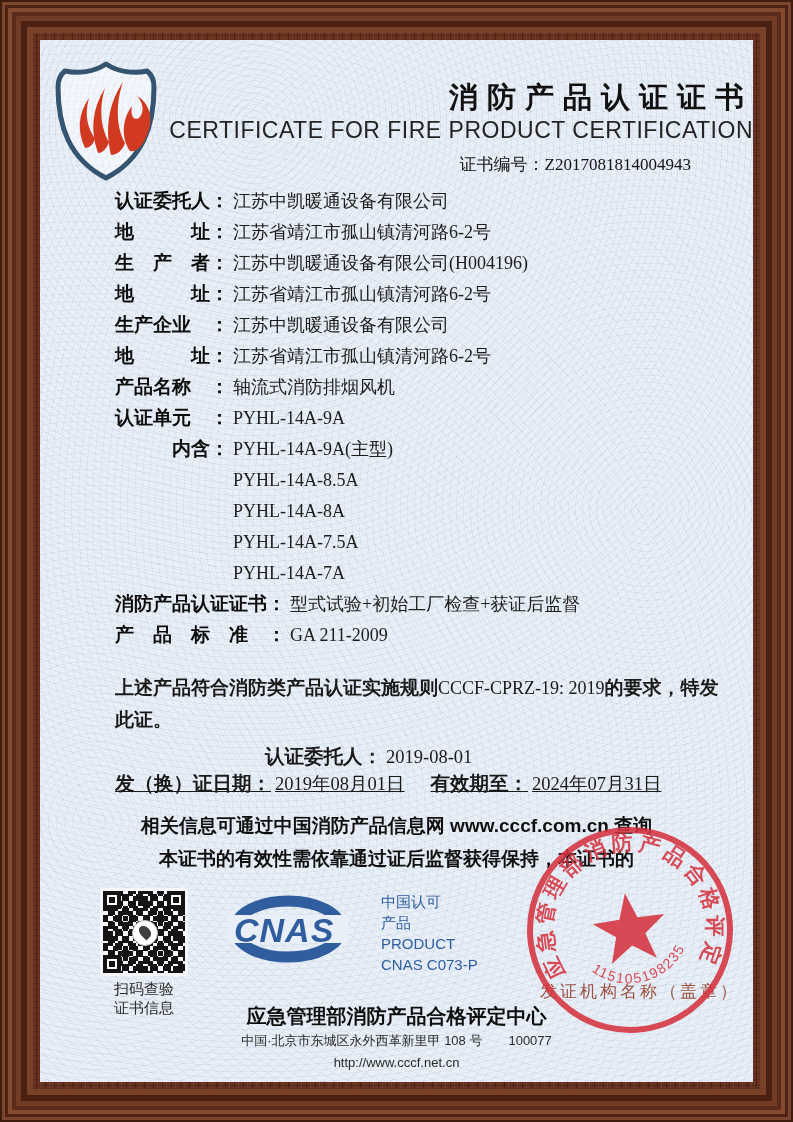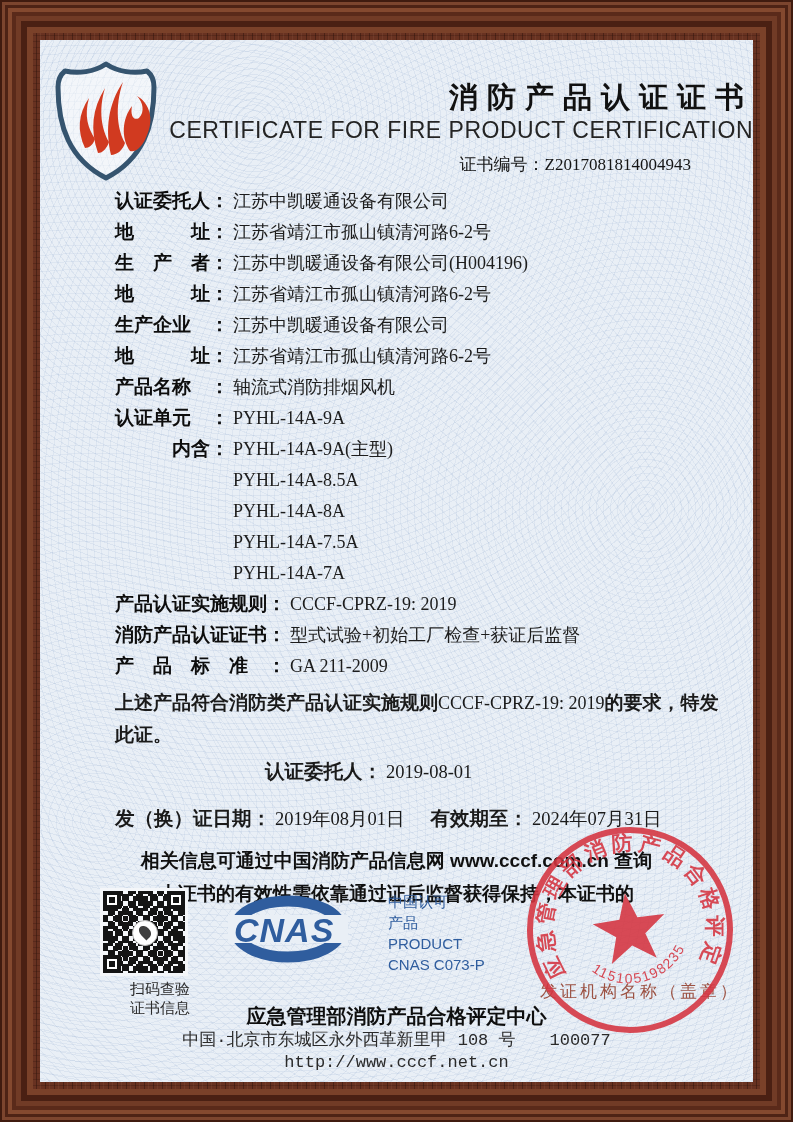--- a/index.html
+++ b/index.html
@@ -33,54 +33,54 @@
   .page-title{font-family:"Liberation Serif",serif;font-size:29px;font-weight:bold;
     letter-spacing:9px;color:#111;line-height:34px;}
   .page-subtitle{font-size:23px;color:#242424;letter-spacing:.5px;line-height:26px;margin-top:3px;}
   .certno{margin:10px 62px 0 0;text-align:right;font-family:"Liberation Serif",serif;
     font-size:17px;color:#151515;padding-left:24px;}
   
   .fields{margin:10px 0 0 75px;}
   .frow{line-height:30px;white-space:nowrap;}
   .lbl{font-weight:bold;font-size:19px;color:#0d0d0d;}
   .val{font-family:"Liberation Serif",serif;font-size:18px;color:#1d1d1d;padding-left:4px;}
-  .statement{margin:5px 0 0 75px;width:616px;line-height:31px;}
+  .statement{margin:21px 0 0 75px;width:616px;line-height:31px;}
   .statement .b{font-weight:bold;font-size:19px;}
   .statement .r{font-family:"Liberation Serif",serif;font-size:18px;}
   .date1{margin:7px 0 0 225px;}
-  .date2{margin:20px 0 0 75px;}
+  .date2{margin:0 0 0 75px;text-decoration:underline;}
   .dlbl{font-weight:bold;font-size:19.5px;}
   .dval{font-family:"Liberation Serif",serif;font-size:18.5px;padding-left:4px;}
   .gap26{display:inline-block;width:26px;}
   .notice{margin-top:12px;text-align:center;font-weight:bold;font-size:19px;line-height:33px;color:#101010;}
   
-  .qr-block{position:absolute;left:58px;top:851px;width:92px;text-align:right;}
+  .qr-block{position:absolute;left:58px;top:851px;width:92px;text-align:center;}
   .qr{position:relative;width:82px;height:82px;margin:0 auto;background:
       repeating-conic-gradient(#141414 0% 25%, transparent 0% 50%) 0px 0px/10px 10px,
       repeating-conic-gradient(transparent 0% 25%, #141414 0% 50%) 5px 3px/14px 14px,#f4f6f9;
       outline:3px solid #f4f6f9;}
   .fp{position:absolute;width:18px;height:18px;border:4px solid #141414;background:#fff;box-sizing:border-box;}
   .fp::after{content:"";position:absolute;inset:2px;background:#141414;}
   .fp.tl{left:0;top:0;} .fp.tr{right:0;top:0;} .fp.bl{left:0;bottom:0;}
   .qr-logo{position:absolute;left:29px;top:29px;width:24px;height:24px;border-radius:50%;
       background:#fff;border:1px solid #bbb;}
   .qr-logo::after{content:"";position:absolute;left:7px;top:4px;width:10px;height:14px;
       background:#3f3f3f;border-radius:50% 50% 50% 0;transform:rotate(-45deg);}
   .qr-caption{margin-top:6px;font-size:15px;line-height:19px;color:#2b2b2b;}
   .cnas-logo{position:absolute;left:186px;top:850px;}
-  .cnas-info{position:absolute;left:348px;top:851px;font-size:15px;line-height:21px;color:#2f5d9e;}
+  .cnas-info{position:absolute;left:341px;top:851px;font-size:15px;line-height:21px;color:#2f5d9e;}
   
   .issuer{position:absolute;left:500px;top:940px;z-index:1;font-family:"Liberation Serif",serif;
       font-size:17px;letter-spacing:3px;color:#9c5243;}
   .stamp{position:absolute;left:483px;top:783px;width:214px;height:214px;z-index:2;
       transform:rotate(-8deg);opacity:.88;}
   
   .footer-block{position:absolute;left:0;right:0;bottom:8px;text-align:center;}
   .footer-org{font-weight:bold;font-size:20px;line-height:28px;color:#0e0e0e;}
-  .footer-addr,.footer-url{font-family:Liberation Mono, monospace;font-size:17px;line-height:22px;color:#2a2a2a;}
+  .footer-addr,.footer-url{font-family:Liberation Sans, sans-serif;font-size:13px;line-height:22px;color:#2a2a2a;}
 </style>
 </head>
 <body>
 
 <div class="scene">
   <div class="frame"></div>
   <div class="paper">
 
     <svg class="logo" width="108" height="132" viewBox="0 0 108 132">
       <path d="M54 8 C66 16 82 18 95 15 C100 19 102 24 102 31 C102 70 91 103 54 122 C17 103 6 70 6 31 C6 24 8 19 13 15 C26 18 42 16 54 8 Z" fill="rgba(255,255,255,0.45)" stroke="#35546f" stroke-width="5" stroke-linejoin="round"></path>
@@ -105,21 +105,20 @@
       <div class="frow"><span class="lbl">地　　　址：</span><span class="val">江苏省靖江市孤山镇清河路6-2号</span></div>
       <div class="frow"><span class="lbl">生产企业　：</span><span class="val">江苏中凯暖通设备有限公司</span></div>
       <div class="frow"><span class="lbl">地　　　址：</span><span class="val">江苏省靖江市孤山镇清河路6-2号</span></div>
       <div class="frow"><span class="lbl">产品名称　：</span><span class="val">轴流式消防排烟风机</span></div>
       <div class="frow"><span class="lbl">认证单元　：</span><span class="val">PYHL-14A-9A</span></div>
       <div class="frow"><span class="lbl">　　　内含：</span><span class="val">PYHL-14A-9A(主型)</span></div>
       <div class="frow"><span class="lbl">　　　　　　</span><span class="val">PYHL-14A-8.5A</span></div>
       <div class="frow"><span class="lbl">　　　　　　</span><span class="val">PYHL-14A-8A</span></div>
       <div class="frow"><span class="lbl">　　　　　　</span><span class="val">PYHL-14A-7.5A</span></div>
       <div class="frow"><span class="lbl">　　　　　　</span><span class="val">PYHL-14A-7A</span></div>
-      <div class="frow"><span class="lbl">产品认证实施规则：</span><span class="val">CCCF-CPRZ-19: 2019</span></div>
       <div class="frow"><span class="lbl">消防产品认证证书：</span><span class="val">型式试验+初始工厂检查+获证后监督</span></div>
       <div class="frow"><span class="lbl">产　品　标　准　：</span><span class="val">GA 211-2009</span></div>
     </div>
 
     <div class="statement">
       <span class="b">上述产品符合消防类产品认证实施规则</span><span class="r">CCCF-CPRZ-19: 2019</span><span class="b">的要求，特发此证。</span>
     </div>
 
     <div class="date1">
       <span class="dlbl">认证委托人：</span><span class="dval">2019-08-01</span>

